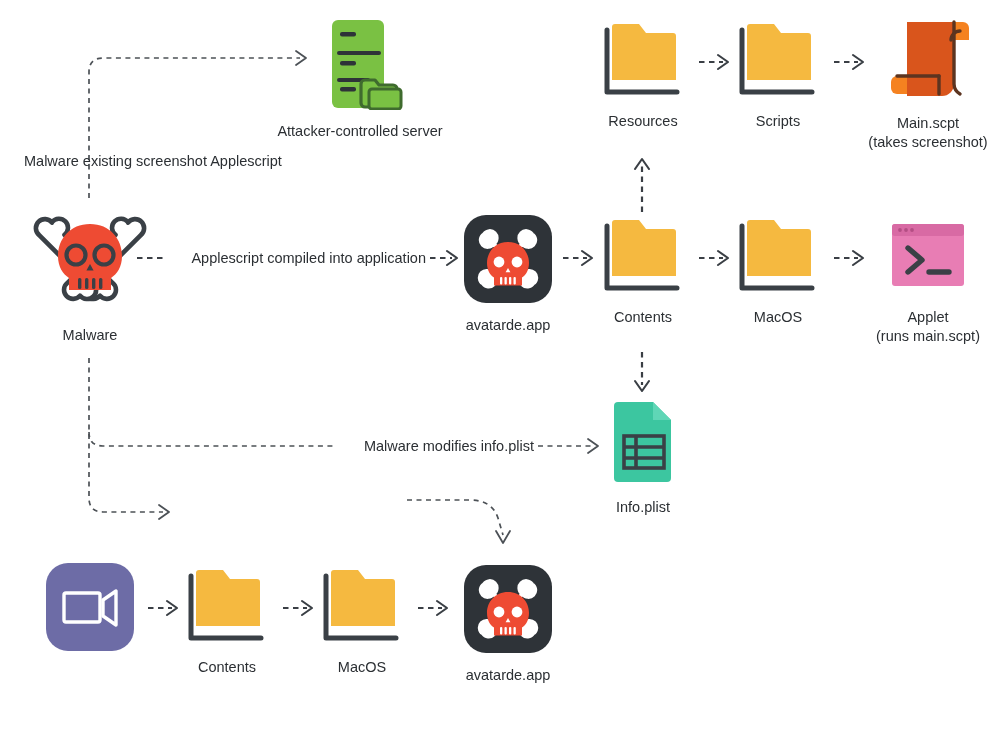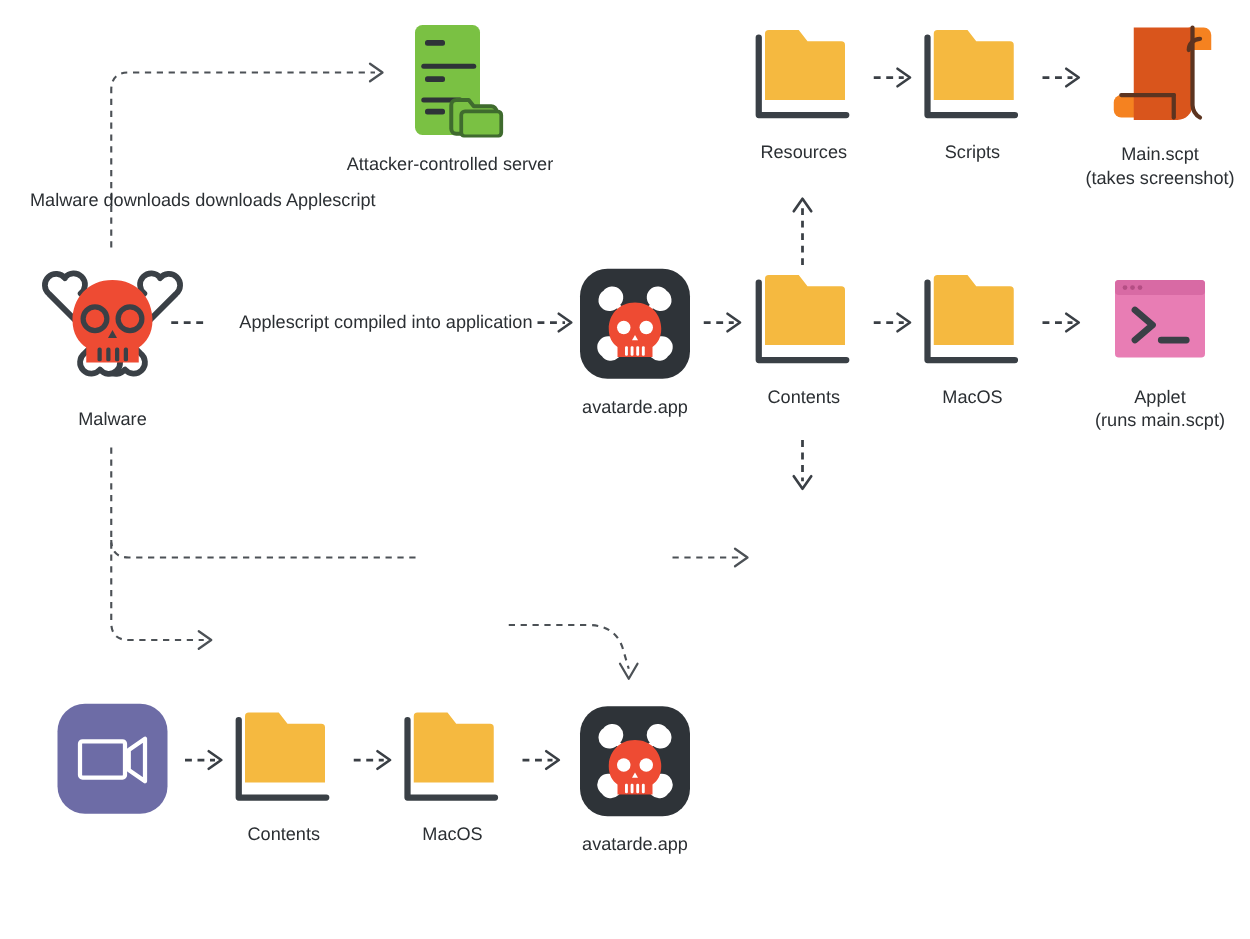--- a/index.html
+++ b/index.html
@@ -125,24 +125,25 @@
     <path class="dash-thick" d="M148,608 L172,608"></path>
     <path class="arrowhead" d="M167,601 L177,608 L167,615"></path>
 
     <path class="dash-thick" d="M283,608 L307,608"></path>
     <path class="arrowhead" d="M302,601 L312,608 L302,615"></path>
 
     <path class="dash-thick" d="M418,608 L442,608"></path>
     <path class="arrowhead" d="M437,601 L447,608 L437,615"></path>
   </svg>
 
-  <div class="edge-label" style="left:24px; top:152px; width:320px; text-align:left;">Malware downloads downloads Applescript</div>
+  <div class="edge-label" style="left:24px; top:152px; width:320px; text-align:left;">Malware existing screenshot Applescript</div>
 
   <div class="edge-label" style="left:168px; top:249px; width:258px;">Applescript compiled into application</div>
 
+  <div class="edge-label" style="left:340px; top:437px; width:194px;">Malware modifies info.plist</div>
 
 
   <div class="node" style="left:272px; top:14px; width:176px;">
     <div class="icon-wrap">
       <svg width="96" height="96" viewBox="0 0 96 96">
         <rect x="20" y="6" width="52" height="88" rx="6" fill="#7AC143"></rect>
         <rect x="28" y="18" width="16" height="4.5" rx="2" fill="#2E3338"></rect>
         <rect x="25" y="37" width="44" height="4" rx="2" fill="#2E3338"></rect>
         <rect x="28" y="47" width="16" height="4.5" rx="2" fill="#2E3338"></rect>
         <rect x="25" y="64" width="33" height="4" rx="2" fill="#2E3338"></rect>
@@ -264,20 +265,31 @@
         <circle cx="22" cy="16" r="1.9" fill="#B44E84"></circle>
         <circle cx="28" cy="16" r="1.9" fill="#B44E84"></circle>
         <path d="M24,34 L38,46 L24,58" fill="none" stroke="#3A4046" stroke-width="5.4" stroke-linecap="round" stroke-linejoin="round"></path>
         <path d="M45,58 h20" fill="none" stroke="#3A4046" stroke-width="5.4" stroke-linecap="round"></path>
       </svg>
     </div>
     <div class="node-label">Applet
 (runs main.scpt)</div>
   </div>
 
+  <div class="node" style="left:587px; top:398px; width:112px;">
+    <div class="icon-wrap">
+      <svg width="82" height="88" viewBox="0 0 82 88">
+        <path d="M16,4 h35 l18,18 v58 a4,4 0 0 1 -4,4 h-49 a4,4 0 0 1 -4,-4 v-72 a4,4 0 0 1 4,-4 z" fill="#3CC6A0"></path>
+        <path d="M51,4 l18,18 h-18 z" fill="#5FD6B6"></path>
+        <rect x="22" y="38" width="40" height="32" fill="none" stroke="#3A4046" stroke-width="3.6"></rect>
+        <path d="M22,49 h40 M22,60 h40 M34,38 v32" fill="none" stroke="#3A4046" stroke-width="3.6"></path>
+      </svg>
+    </div>
+    <div class="node-label">Info.plist</div>
+  </div>
 
   <div class="node" style="left:22px; top:562px; width:136px;">
     <div class="icon-wrap">
       <svg width="90" height="90" viewBox="0 0 90 90">
         <rect x="1" y="1" width="88" height="88" rx="22" fill="#6D6CA6"></rect>
         <rect x="19" y="31" width="36" height="29" rx="2" fill="none" stroke="#ffffff" stroke-width="3.4"></rect>
         <path d="M58,38 L71,29 v34 l-13,-9 z" fill="none" stroke="#ffffff" stroke-width="3.4" stroke-linejoin="round"></path>
       </svg>
     </div>
   </div>

